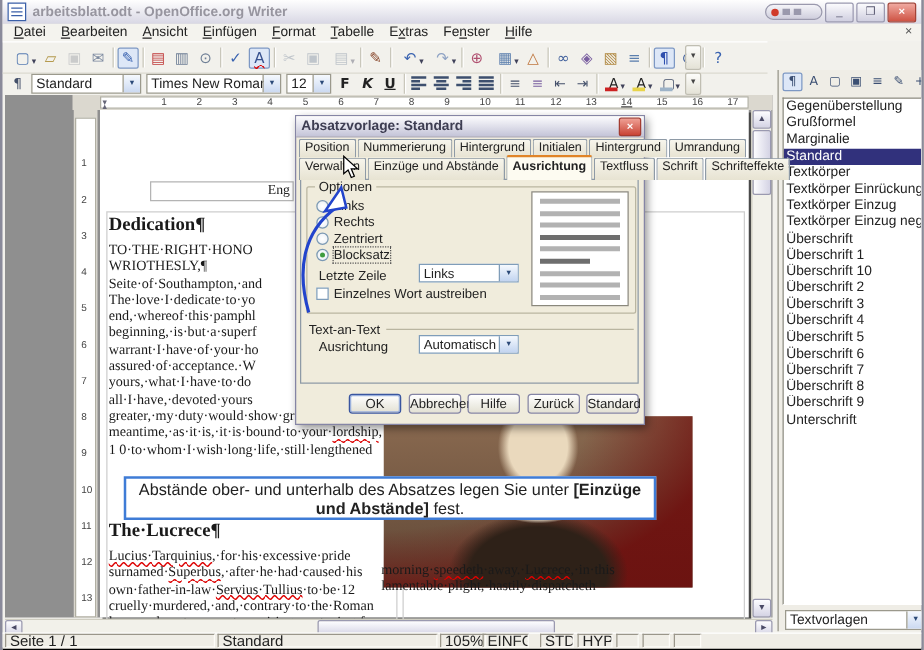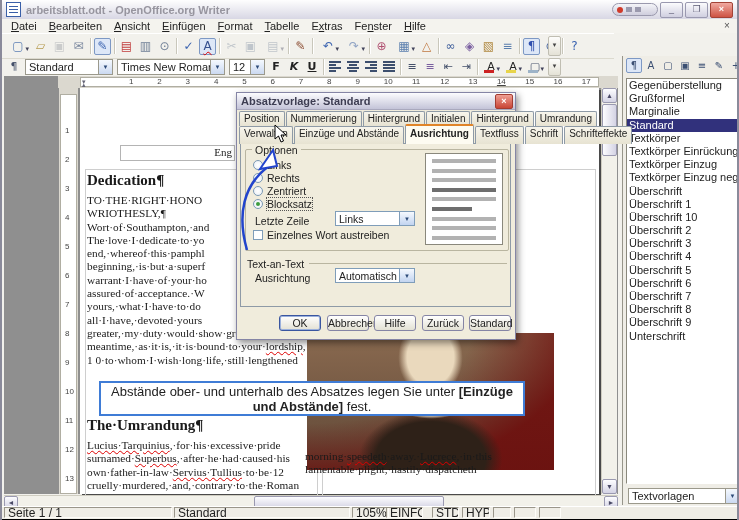--- a/index.html
+++ b/index.html
@@ -412,42 +412,42 @@
   <div class="colbox" style="left:83px;top:169px;width:231px;height:325px;"></div>
   <div class="colbox" style="left:320px;top:169px;width:272px;height:325px;"></div>
 
   <div class="frame-eng">Eng</div>
 
   <div class="doccol" style="left:85px;top:172px;width:232px;">
     <h1>Dedication¶</h1>
     <div id="dedication-lines">
         <div class="tline"><span>TO·THE·RIGHT·HONO</span></div>
         <div class="tline"><span>WRIOTHESLY,¶</span></div>
-        <div class="tline"><span>Wort·of·Southampton,·and</span></div>
+        <div class="tline"><span>Seite·of·Southampton,·and</span></div>
         <div class="tline"><span>The·love·I·dedicate·to·yo</span></div>
         <div class="tline"><span>end,·whereof·this·pamphl</span></div>
         <div class="tline"><span>beginning,·is·but·a·superf</span></div>
         <div class="tline"><span>warrant·I·have·of·your·ho</span></div>
         <div class="tline"><span>assured·of·acceptance.·W</span></div>
         <div class="tline"><span>yours,·what·I·have·to·do</span></div>
         <div class="tline"><span>all·I·have,·devoted·yours</span></div>
         <div class="tline"><span>greater,·my·duty·would·show·greater,</span></div>
         <div class="tline"><span>meantime,·as·it·is,·it·is·bound·to·your·</span><span class="mis">lordship</span><span>,</span></div>
         <div class="tline"><span>1 0·to·whom·I·wish·long·life,·still·lengthened</span></div>
       </div>
   </div>
 
   <div class="portrait">
     <div class="collar"></div>
   </div>
 
   <div class="callout" id="callout"><span>Abstände ober- und unterhalb des Absatzes legen Sie unter </span><span class="bseg">[Einzüge und Abstände]</span><span> fest.</span></div>
 
   <div class="doccol" style="left:85px;top:417px;width:240px;">
-    <h1>The·Umrandung¶</h1>
+    <h1>The·Lucrece¶</h1>
     <div id="argument-lines">
         <div class="tline"><span class="mis">Lucius·Tarquinius</span><span>,·for·his·excessive·pride</span></div>
         <div class="tline"><span>surnamed·</span><span class="mis">Superbus</span><span>,·after·he·had·caused·his</span></div>
         <div class="tline"><span>own·father-in-law·</span><span class="mis">Servius·Tullius</span><span>·to·be·12</span></div>
         <div class="tline"><span>cruelly·murdered,·and,·contrary·to·the·Roman</span></div>
         <div class="tline"><span>laws·and·customs,·not·requiring·or·staying·for</span></div>
       </div>
   </div>
 
   <div class="doccol" style="left:303px;top:450px;width:260px;" id="right-lines">

